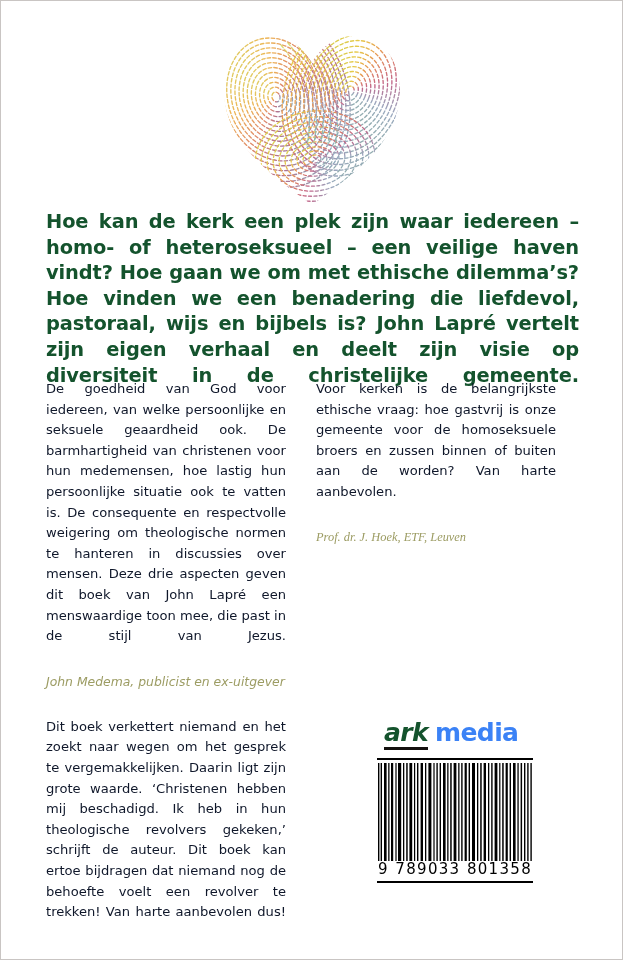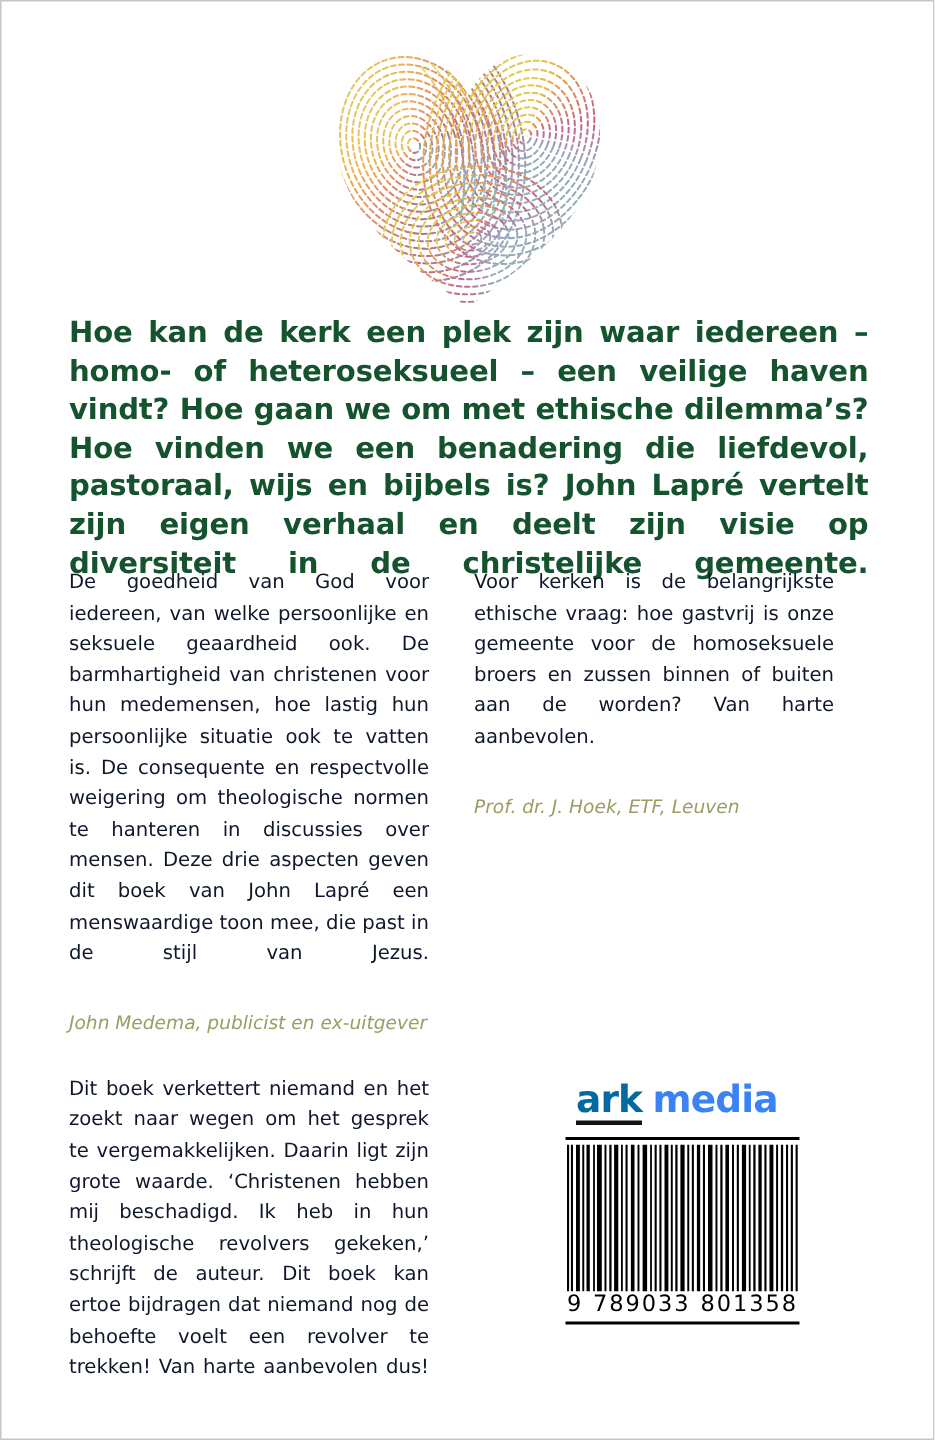--- a/index.html
+++ b/index.html
@@ -71,39 +71,40 @@
 
   .attrib {
     font-family: "DejaVu Sans", sans-serif;
     font-style: italic;
     font-size: 12.4px;
     line-height: 17.5px;
     color: #9c9c63;
     margin: 0 0 26px 0;
     text-align: left;
   }
-  .attrib.last { margin-bottom: 16px; }
+  .attrib.last { margin-bottom: 16px; font-family: Liberation Serif, serif; }
 
   
   #logo {
     position: absolute;
     left: 383px;
     top: 719px;
     display: flex;
     align-items: baseline;
     font-family: "DejaVu Sans", sans-serif;
     font-weight: bold;
     font-size: 25px;
     letter-spacing: -0.6px;
   }
   #logo .ark {
-    color: #0369a1;
+    color: #14532d;
     border-bottom: 3px solid #14110f;
     padding-bottom: 1px;
     line-height: 1.05;
+    font-style: italic;
   }
   #logo .media {
     color: #3b82f6;
     margin-left: 7px;
     line-height: 1.05;
   }
 
   
   #barcode-block {
     position: absolute;

